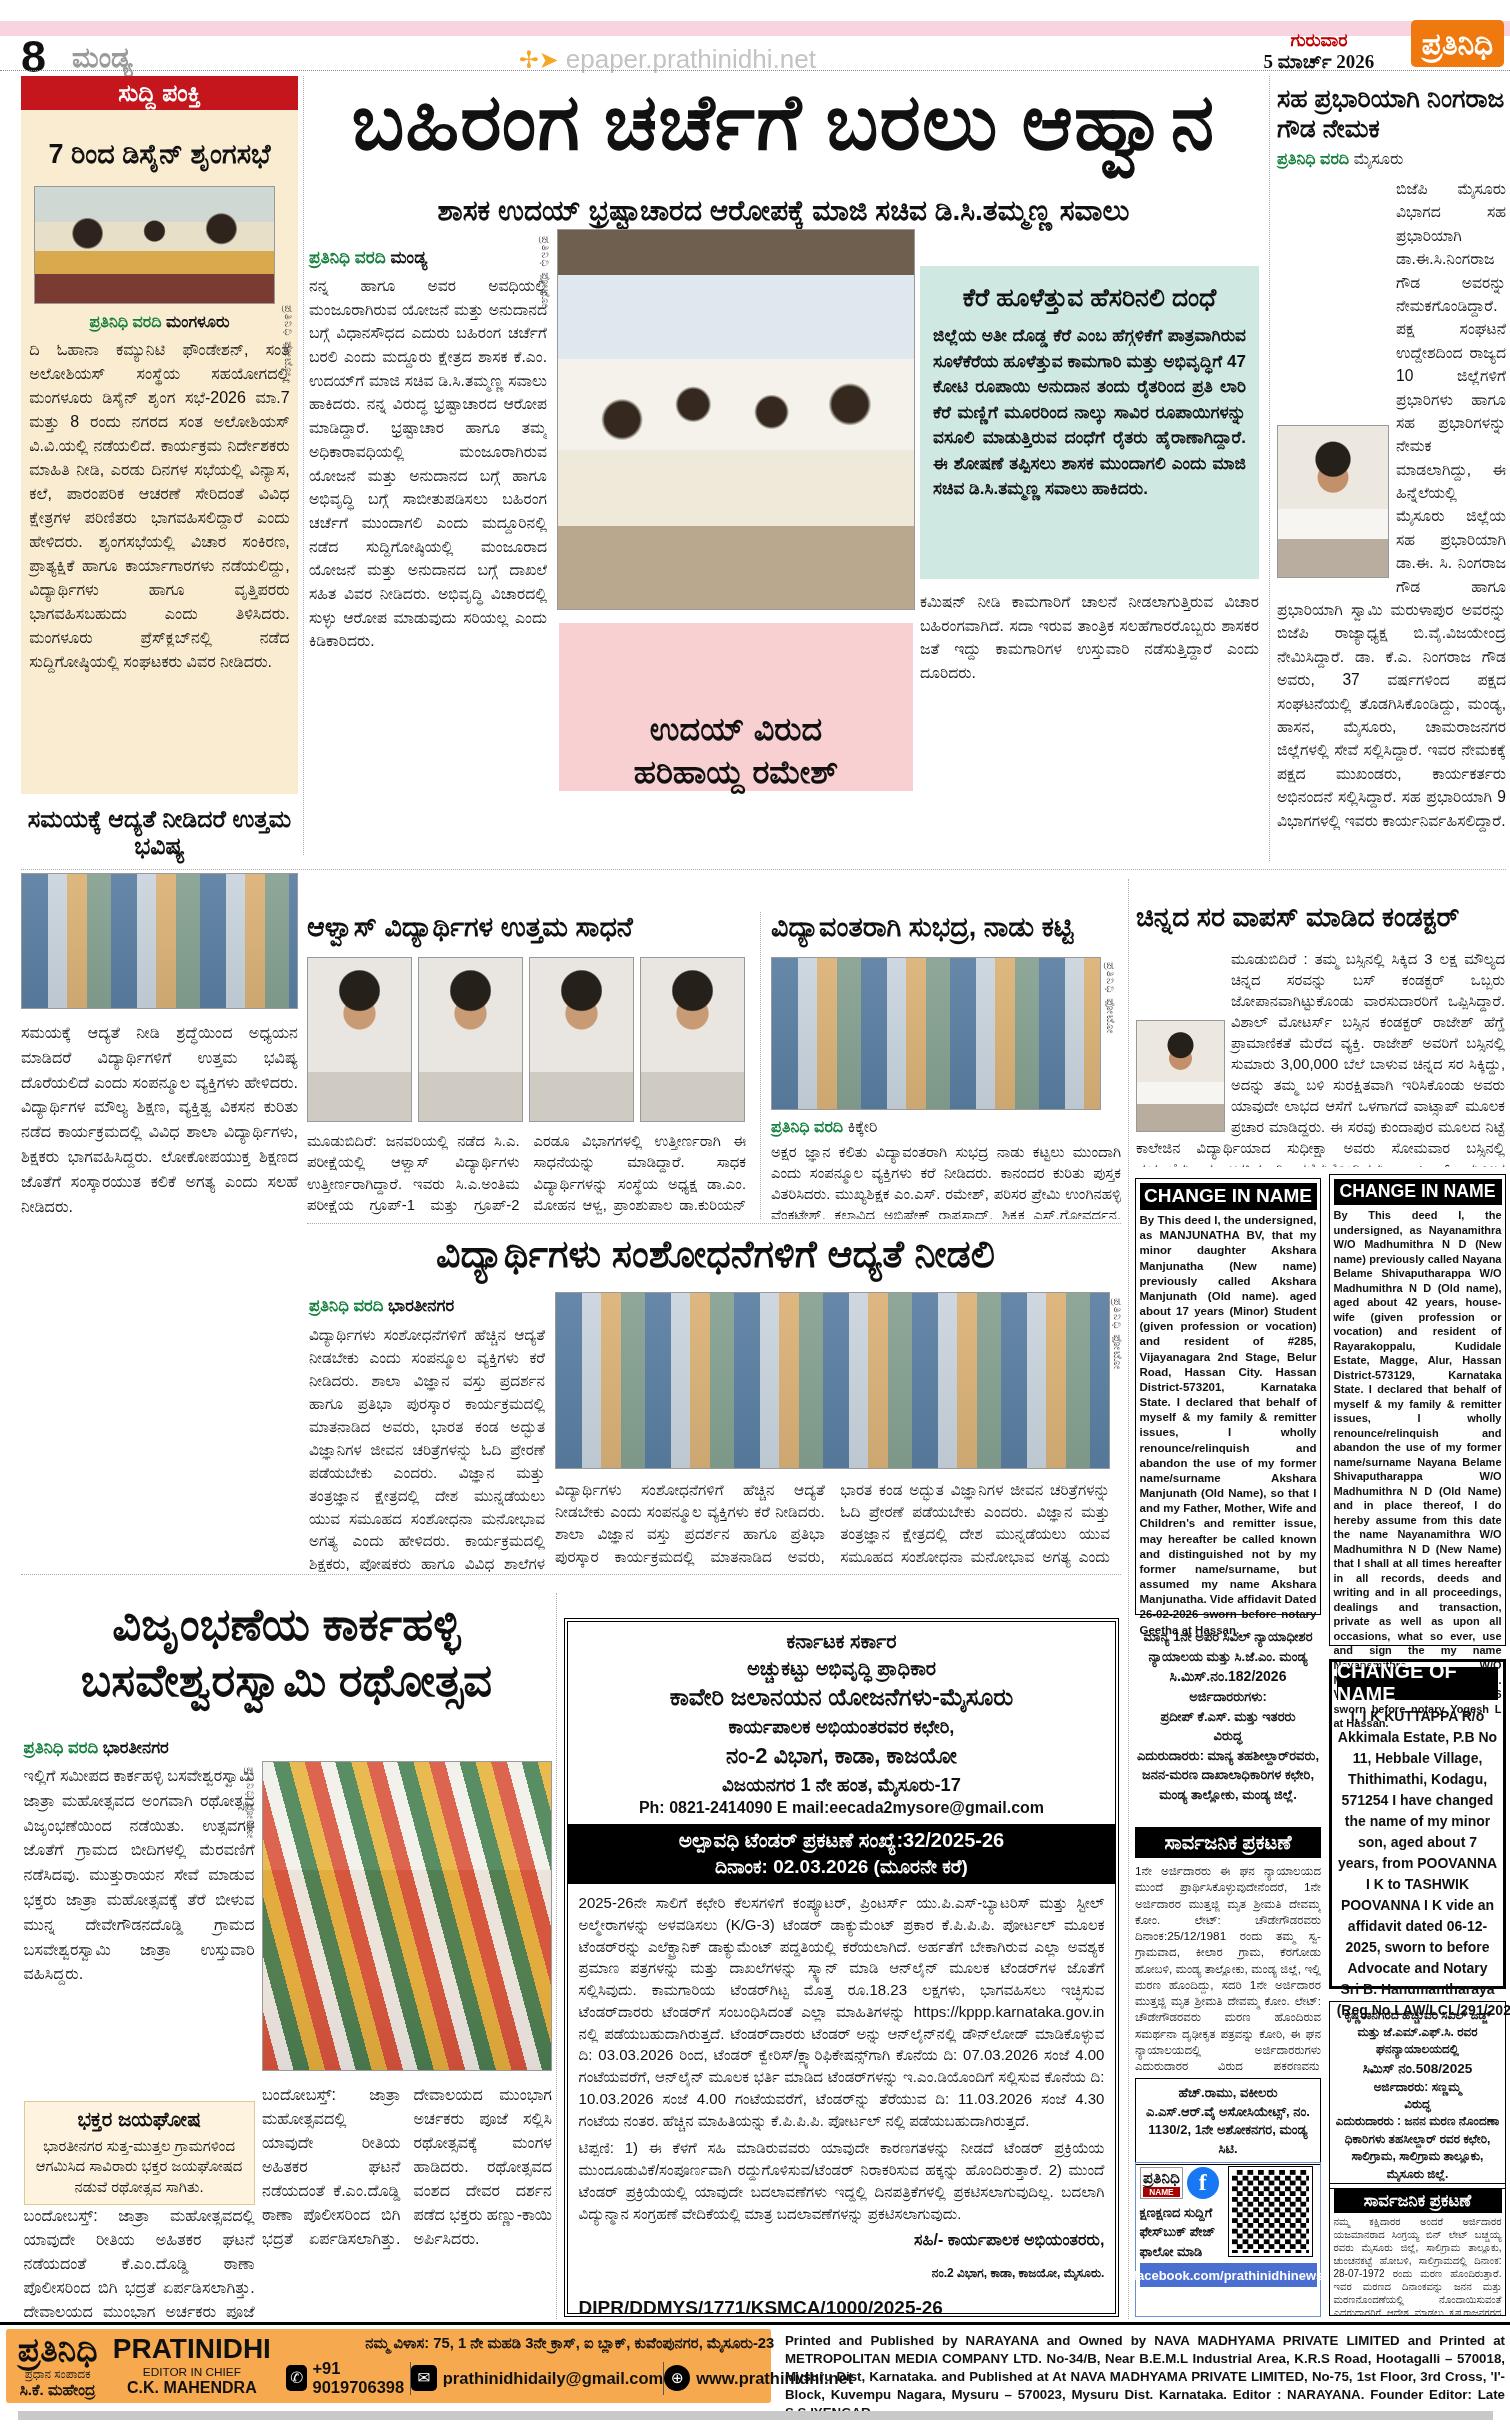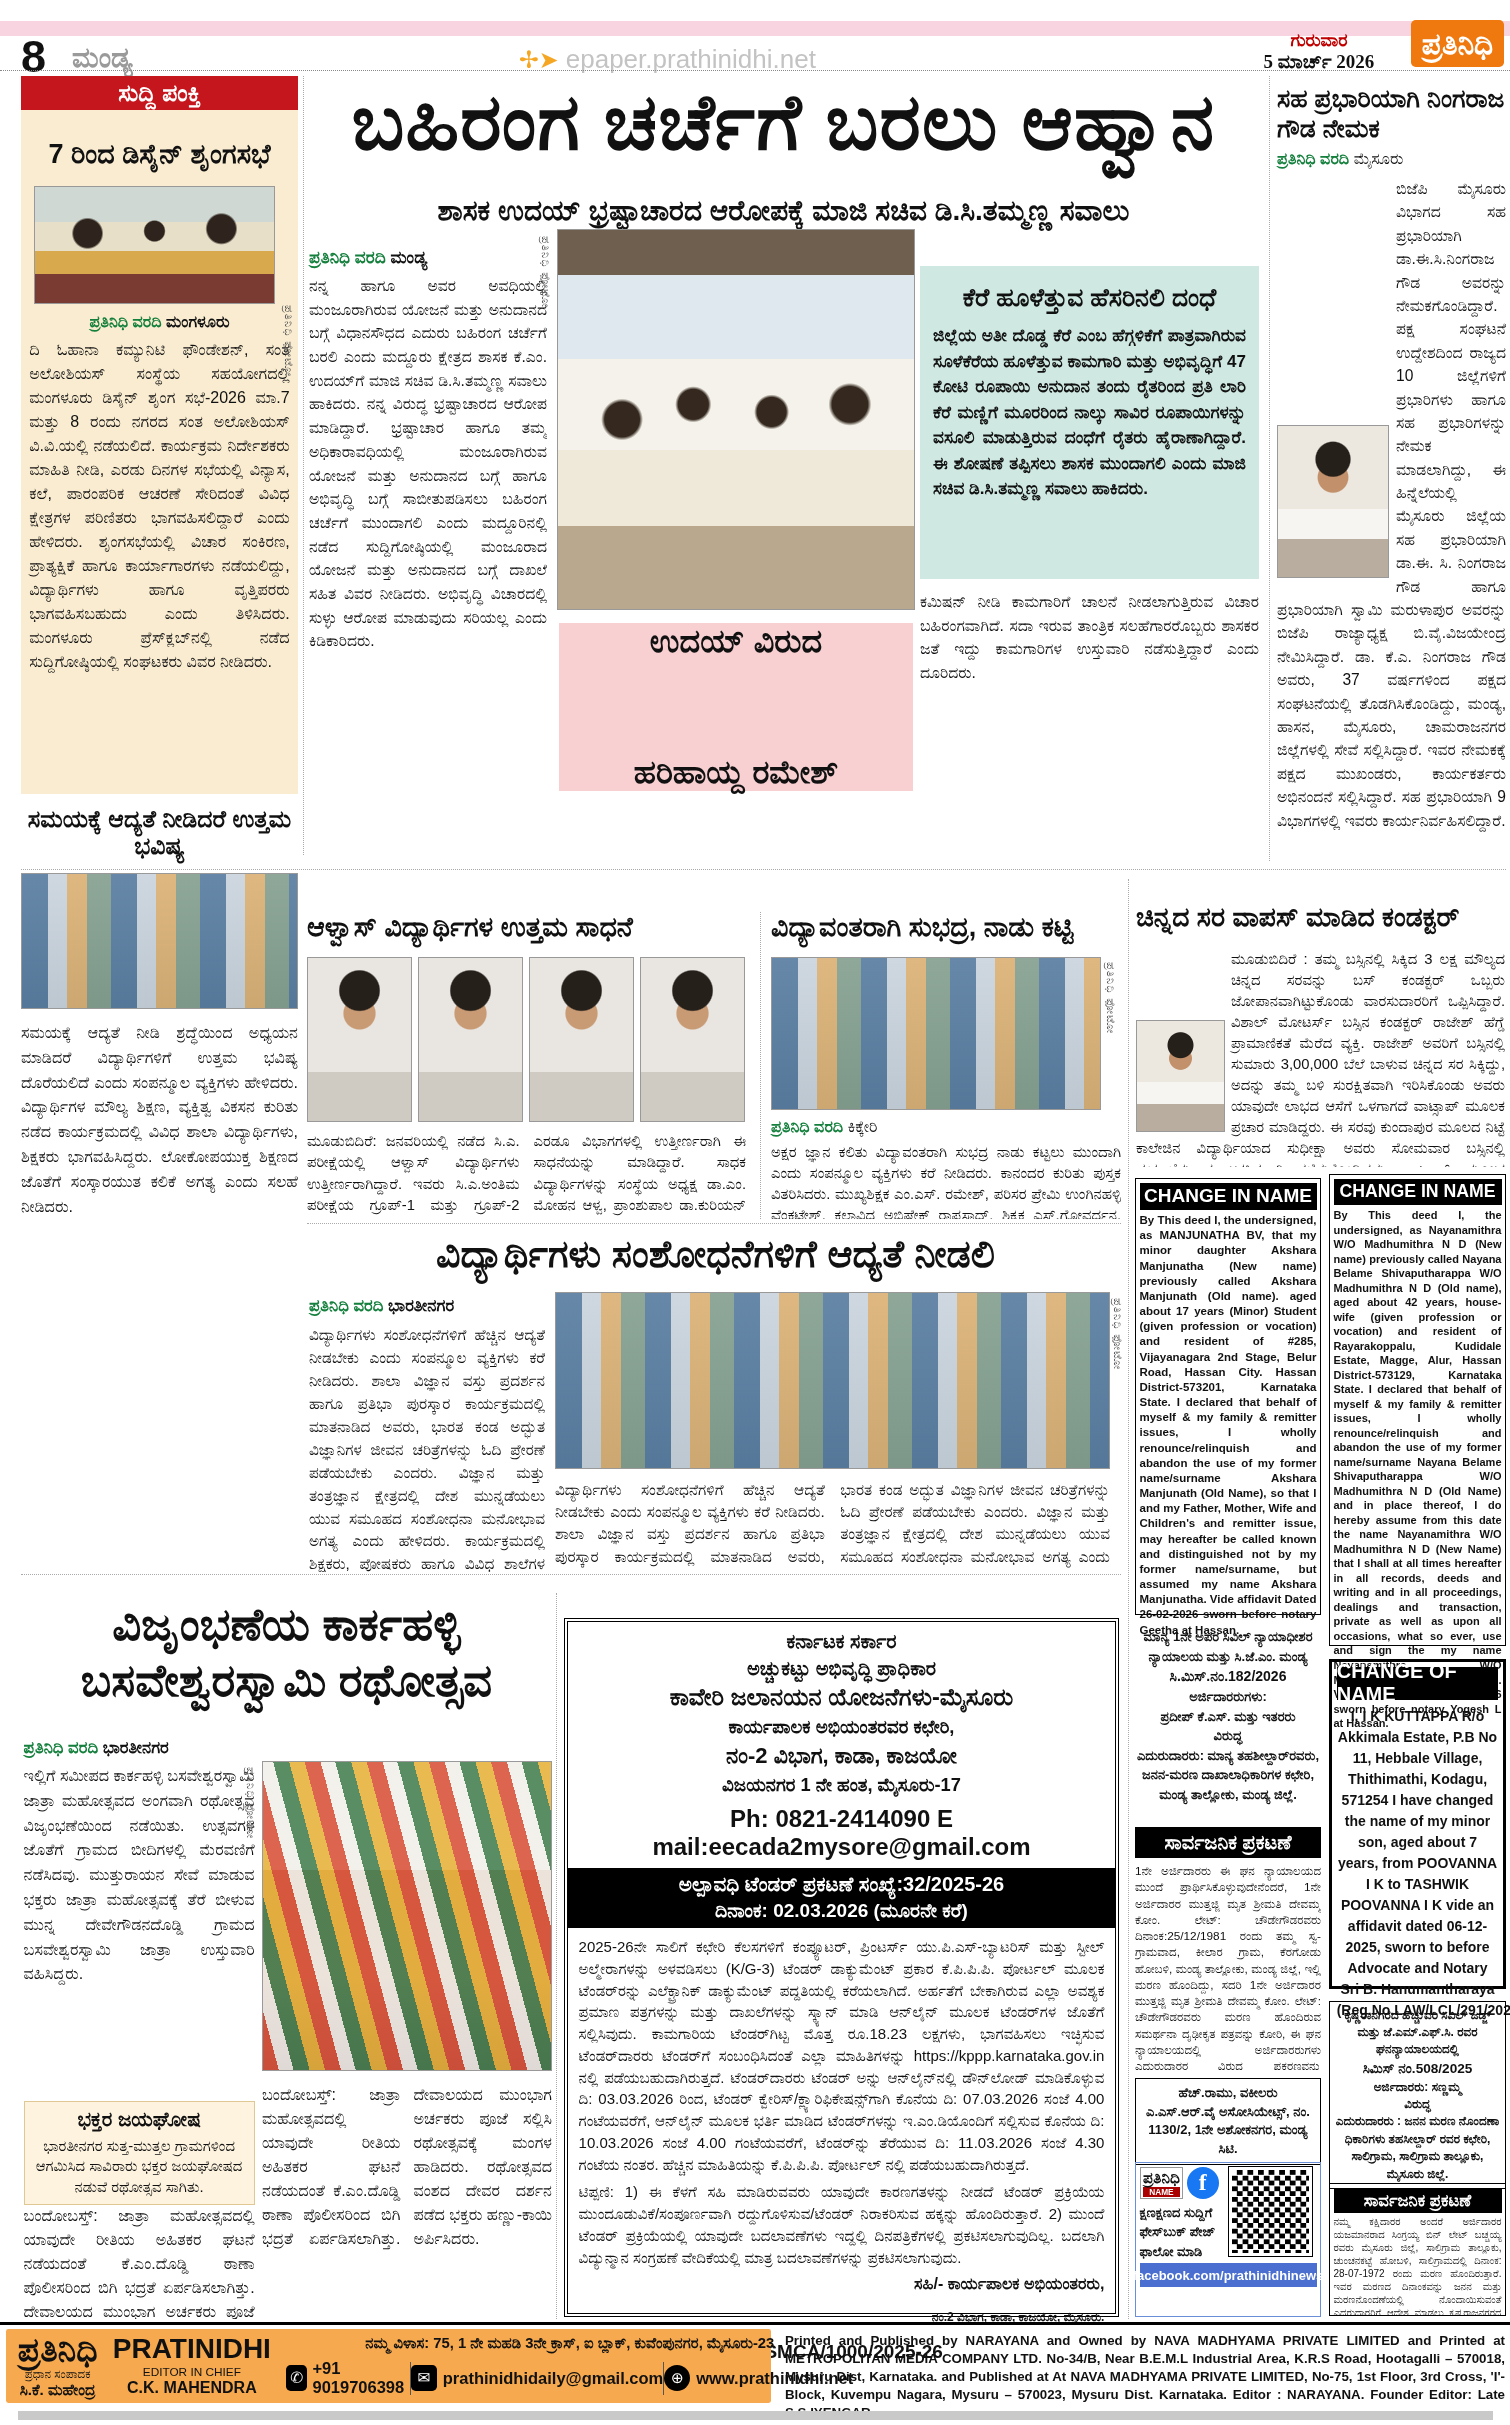--- a/index.html
+++ b/index.html
@@ -59,21 +59,21 @@
 <div class="abs ctr b" style="left:307px;top:195px;width:953px;font-size:28px">ಶಾಸಕ ಉದಯ್ ಭ್ರಷ್ಟಾಚಾರದ ಆರೋಪಕ್ಕೆ ಮಾಜಿ ಸಚಿವ ಡಿ.ಸಿ.ತಮ್ಮಣ್ಣ ಸವಾಲು</div>
 <div class="abs" style="left:309px;top:248px;font-size:17px"><span class="red">ಪ್ರತಿನಿಧಿ ವರದಿ</span> <span class="b">ಮಂಡ್ಯ</span></div>
 <div class="abs just" style="left:309px;top:274px;width:238px;height:519px;font-size:15.6px;line-height:1.52;overflow:hidden">ನನ್ನ ಹಾಗೂ ಅವರ ಅವಧಿಯಲ್ಲಿ ಮಂಜೂರಾಗಿರುವ ಯೋಜನೆ ಮತ್ತು ಅನುದಾನದ ಬಗ್ಗೆ ವಿಧಾನಸೌಧದ ಎದುರು ಬಹಿರಂಗ ಚರ್ಚೆಗೆ ಬರಲಿ ಎಂದು ಮದ್ದೂರು ಕ್ಷೇತ್ರದ ಶಾಸಕ ಕೆ.ಎಂ. ಉದಯ್‌ಗೆ ಮಾಜಿ ಸಚಿವ ಡಿ.ಸಿ.ತಮ್ಮಣ್ಣ ಸವಾಲು ಹಾಕಿದರು. ನನ್ನ ವಿರುದ್ಧ ಭ್ರಷ್ಟಾಚಾರದ ಆರೋಪ ಮಾಡಿದ್ದಾರೆ. ಭ್ರಷ್ಟಾಚಾರ ಹಾಗೂ ತಮ್ಮ ಅಧಿಕಾರಾವಧಿಯಲ್ಲಿ ಮಂಜೂರಾಗಿರುವ ಯೋಜನೆ ಮತ್ತು ಅನುದಾನದ ಬಗ್ಗೆ ಹಾಗೂ ಅಭಿವೃದ್ಧಿ ಬಗ್ಗೆ ಸಾಬೀತುಪಡಿಸಲು ಬಹಿರಂಗ ಚರ್ಚೆಗೆ ಮುಂದಾಗಲಿ ಎಂದು ಮದ್ದೂರಿನಲ್ಲಿ ನಡೆದ ಸುದ್ದಿಗೋಷ್ಠಿಯಲ್ಲಿ ಮಂಜೂರಾದ ಯೋಜನೆ ಮತ್ತು ಅನುದಾನದ ಬಗ್ಗೆ ದಾಖಲೆ ಸಹಿತ ವಿವರ ನೀಡಿದರು. ಅಭಿವೃದ್ಧಿ ವಿಚಾರದಲ್ಲಿ ಸುಳ್ಳು ಆರೋಪ ಮಾಡುವುದು ಸರಿಯಲ್ಲ ಎಂದು ಕಿಡಿಕಾರಿದರು.</div>
 <div class="abs vcred" style="left:540px;top:236px;height:177px">ಪ್ರತಿನಿಧಿ ಫೋಟೋ</div>
 <div class="abs photo ph-main" style="left:557px;top:229px;width:358px;height:381px"></div>
 <div class="abs noticebox" style="left:920px;top:266px;width:339px;height:313px;background:#cfe9e2;border:none;padding:13px">
   <div class="ctr b" style="font-size:25px;margin-top:3.5px">ಕೆರೆ ಹೂಳೆತ್ತುವ ಹೆಸರಿನಲಿ ದಂಧೆ</div>
   <div class="just b" style="font-size:17px;line-height:1.5;margin-top:10.6px">ಜಿಲ್ಲೆಯ ಅತೀ ದೊಡ್ಡ ಕೆರೆ ಎಂಬ ಹೆಗ್ಗಳಿಕೆಗೆ ಪಾತ್ರವಾಗಿರುವ ಸೂಳೆಕೆರೆಯ ಹೂಳೆತ್ತುವ ಕಾಮಗಾರಿ ಮತ್ತು ಅಭಿವೃದ್ಧಿಗೆ 47 ಕೋಟಿ ರೂಪಾಯಿ ಅನುದಾನ ತಂದು ರೈತರಿಂದ ಪ್ರತಿ ಲಾರಿ ಕೆರೆ ಮಣ್ಣಿಗೆ ಮೂರರಿಂದ ನಾಲ್ಕು ಸಾವಿರ ರೂಪಾಯಿಗಳನ್ನು ವಸೂಲಿ ಮಾಡುತ್ತಿರುವ ದಂಧೆಗೆ ರೈತರು ಹೈರಾಣಾಗಿದ್ದಾರೆ. ಈ ಶೋಷಣೆ ತಪ್ಪಿಸಲು ಶಾಸಕ ಮುಂದಾಗಲಿ ಎಂದು ಮಾಜಿ ಸಚಿವ ಡಿ.ಸಿ.ತಮ್ಮಣ್ಣ ಸವಾಲು ಹಾಕಿದರು.</div>
 </div>
 <div class="abs just" style="left:920px;top:590px;width:339px;height:201px;font-size:15.6px;line-height:1.52;overflow:hidden">ಕಮಿಷನ್ ನೀಡಿ ಕಾಮಗಾರಿಗೆ ಚಾಲನೆ ನೀಡಲಾಗುತ್ತಿರುವ ವಿಚಾರ ಬಹಿರಂಗವಾಗಿದೆ. ಸದಾ ಇರುವ ತಾಂತ್ರಿಕ ಸಲಹೆಗಾರರೊಬ್ಬರು ಶಾಸಕರ ಜತೆ ಇದ್ದು ಕಾಮಗಾರಿಗಳ ಉಸ್ತುವಾರಿ ನಡೆಸುತ್ತಿದ್ದಾರೆ ಎಂದು ದೂರಿದರು.</div>
-<div class="abs ctr" style="left:559px;top:623px;width:354px;height:168px;background:#f8d0d2;display:flex;flex-direction:column;justify-content:space-between">
+<div class="abs ctr" style="left:559px;top:623px;width:354px;height:168px;background:#f8d0d2;display:flex;flex-direction:column;justify-content:flex-end">
   <div class="b" style="font-size:32px">ಉದಯ್ ವಿರುದ</div>
   <div class="b" style="font-size:32px;margin-top:5.9px">ಹರಿಹಾಯ್ದ ರಮೇಶ್</div>
 </div>
 
 <div class="abs vsep" style="left:1269px;top:76px;height:785px"></div>
 
 <div class="abs b" style="left:1277px;top:83px;width:229px;font-size:25px;line-height:1.2">ಸಹ ಪ್ರಭಾರಿಯಾಗಿ ನಿಂಗರಾಜ ಗೌಡ ನೇಮಕ</div>
 <div class="abs" style="left:1277px;top:150px;font-size:16px"><span class="red">ಪ್ರತಿನಿಧಿ ವರದಿ</span> <span>ಮೈಸೂರು</span></div>
 <div class="abs just" style="left:1277px;top:177px;width:229px;height:679px;font-size:15.6px;line-height:1.5;overflow:hidden">
   <span class="photo ph-port" style="float:left;width:112px;height:153px;margin:248px 7px 4.7px 0;display:block"></span>
@@ -130,21 +130,21 @@
 
 <div class="abs vsep" style="left:556px;top:1593px;height:726px"></div>
 
 <div class="abs" style="left:564px;top:1618px;width:555px;height:699px;border:4.1px double #000;padding:8.3px 10.6px">
   <div class="ctr b" style="font-size:19.5px">ಕರ್ನಾಟಕ ಸರ್ಕಾರ</div>
   <div class="ctr b" style="font-size:19.5px;margin-top:3.5px">ಅಚ್ಚುಕಟ್ಟು ಅಭಿವೃದ್ಧಿ ಪ್ರಾಧಿಕಾರ</div>
   <div class="ctr b" style="font-size:23.6px;margin-top:4.7px">ಕಾವೇರಿ ಜಲಾನಯನ ಯೋಜನೆಗಳು-ಮೈಸೂರು</div>
   <div class="ctr b" style="font-size:18.3px;margin-top:4.7px">ಕಾರ್ಯಪಾಲಕ ಅಭಿಯಂತರವರ ಕಛೇರಿ,</div>
   <div class="ctr b" style="font-size:22px;margin-top:4.7px">ನಂ-2 ವಿಭಾಗ, ಕಾಡಾ, ಕಾಜಯೋ</div>
   <div class="ctr b" style="font-size:18.3px;margin-top:4.7px">ವಿಜಯನಗರ 1 ನೇ ಹಂತ, ಮೈಸೂರು-17</div>
-  <div class="ctr b" style="font-size:24px;margin-top:9px">Ph: 0821-2414090 E mail:eecada2mysore@gmail.com</div>
+  <div class="ctr b" style="font-size:16px;margin-top:3px">Ph: 0821-2414090 E mail:eecada2mysore@gmail.com</div>
   <div class="bar-black" style="margin:7px -10.6px 0;padding:5.9px 0;flex-direction:column">
     <div style="font-size:20px">ಅಲ್ಪಾವಧಿ ಟೆಂಡರ್ ಪ್ರಕಟಣೆ ಸಂಖ್ಯೆ:32/2025-26</div>
     <div style="font-size:19px;margin-top:3.5px">ದಿನಾಂಕ: 02.03.2026 (ಮೂರನೇ ಕರೆ)</div>
   </div>
   <div class="just" style="font-size:15px;line-height:1.45;margin-top:8.3px">2025-26ನೇ ಸಾಲಿಗೆ ಕಛೇರಿ ಕೆಲಸಗಳಿಗೆ ಕಂಪ್ಯೂಟರ್, ಪ್ರಿಂಟರ್ಸ್ ಯು.ಪಿ.ಎಸ್-ಬ್ಯಾಟರಿಸ್ ಮತ್ತು ಸ್ಟೀಲ್ ಅಲ್ಮೇರಾಗಳನ್ನು ಅಳವಡಿಸಲು (K/G-3) ಟೆಂಡರ್ ಡಾಕ್ಯುಮೆಂಟ್ ಪ್ರಕಾರ ಕೆ.ಪಿ.ಪಿ.ಪಿ. ಪೋರ್ಟಲ್ ಮೂಲಕ ಟೆಂಡರ್‌ರನ್ನು ಎಲೆಕ್ಟ್ರಾನಿಕ್ ಡಾಕ್ಯುಮೆಂಟ್ ಪದ್ದತಿಯಲ್ಲಿ ಕರೆಯಲಾಗಿದೆ. ಅರ್ಹತೆಗೆ ಬೇಕಾಗಿರುವ ಎಲ್ಲಾ ಅವಶ್ಯಕ ಪ್ರಮಾಣ ಪತ್ರಗಳನ್ನು ಮತ್ತು ದಾಖಲೆಗಳನ್ನು ಸ್ಕ್ಯಾನ್ ಮಾಡಿ ಆನ್‌ಲೈನ್ ಮೂಲಕ ಟೆಂಡರ್‌ಗಳ ಜೊತೆಗೆ ಸಲ್ಲಿಸಿವುದು. ಕಾಮಗಾರಿಯ ಟೆಂಡರ್‌ಗಿಟ್ಟ ಮೊತ್ತ ರೂ.18.23 ಲಕ್ಷಗಳು, ಭಾಗವಹಿಸಲು ಇಚ್ಛಿಸುವ ಟೆಂಡರ್‌ದಾರರು ಟೆಂಡರ್‌ಗೆ ಸಂಬಂಧಿಸಿದಂತೆ ಎಲ್ಲಾ ಮಾಹಿತಿಗಳನ್ನು https://kppp.karnataka.gov.in ನಲ್ಲಿ ಪಡೆಯಬಹುದಾಗಿರುತ್ತದೆ. ಟೆಂಡರ್‌ದಾರರು ಟೆಂಡರ್ ಅನ್ನು ಆನ್‌ಲೈನ್‌ನಲ್ಲಿ ಡೌನ್‌ಲೋಡ್ ಮಾಡಿಕೊಳ್ಳುವ ದಿ: 03.03.2026 ರಿಂದ, ಟೆಂಡರ್ ಕ್ವೇರಿಸ್/ಕ್ಲ್ಯಾರಿಫಿಕೇಷನ್ಸ್‌ಗಾಗಿ ಕೊನೆಯ ದಿ: 07.03.2026 ಸಂಜೆ 4.00 ಗಂಟೆಯವರೆಗೆ, ಆನ್‌ಲೈನ್ ಮೂಲಕ ಭರ್ತಿ ಮಾಡಿದ ಟೆಂಡರ್‌ಗಳನ್ನು ಇ.ಎಂ.ಡಿಯೊಂದಿಗೆ ಸಲ್ಲಿಸುವ ಕೊನೆಯ ದಿ: 10.03.2026 ಸಂಜೆ 4.00 ಗಂಟೆಯವರೆಗೆ, ಟೆಂಡರ್‌ನ್ನು ತೆರೆಯುವ ದಿ: 11.03.2026 ಸಂಜೆ 4.30 ಗಂಟೆಯ ನಂತರ. ಹೆಚ್ಚಿನ ಮಾಹಿತಿಯನ್ನು ಕೆ.ಪಿ.ಪಿ.ಪಿ. ಪೋರ್ಟಲ್ ನಲ್ಲಿ ಪಡೆಯಬಹುದಾಗಿರುತ್ತದೆ.</div>
   <div class="just" style="font-size:15px;line-height:1.45;margin-top:5.9px">ಟಿಪ್ಪಣಿ: 1) ಈ ಕೆಳಗೆ ಸಹಿ ಮಾಡಿರುವವರು ಯಾವುದೇ ಕಾರಣಗತಳನ್ನು ನೀಡದೆ ಟೆಂಡರ್ ಪ್ರಕ್ರಿಯೆಯ ಮುಂದೂಡುವಿಕೆ/ಸಂಪೂರ್ಣವಾಗಿ ರದ್ದುಗೊಳಿಸುವ/ಟೆಂಡರ್ ನಿರಾಕರಿಸುವ ಹಕ್ಕನ್ನು ಹೊಂದಿರುತ್ತಾರೆ. 2) ಮುಂದೆ ಟೆಂಡರ್ ಪ್ರಕ್ರಿಯೆಯಲ್ಲಿ ಯಾವುದೇ ಬದಲಾವಣೆಗಳು ಇದ್ದಲ್ಲಿ ದಿನಪತ್ರಿಕೆಗಳಲ್ಲಿ ಪ್ರಕಟಿಸಲಾಗುವುದಿಲ್ಲ. ಬದಲಾಗಿ ವಿದ್ಯುನ್ಮಾನ ಸಂಗ್ರಹಣೆ ವೇದಿಕೆಯಲ್ಲಿ ಮಾತ್ರ ಬದಲಾವಣೆಗಳನ್ನು ಪ್ರಕಟಿಸಲಾಗುವುದು.</div>
   <div class="b" style="font-size:16px;text-align:right;margin-top:7px">ಸಹಿ/- ಕಾರ್ಯಪಾಲಕ ಅಭಿಯಂತರರು,</div>
   <div class="b" style="font-size:12px;text-align:right;margin-top:17px">ನಂ.2 ವಿಭಾಗ, ಕಾಡಾ, ಕಾಜಯೋ, ಮೈಸೂರು.</div>
   <div class="b" style="font-size:19px;margin-top:17px">DIPR/DDMYS/1771/KSMCA/1000/2025-26</div>
 </div>

